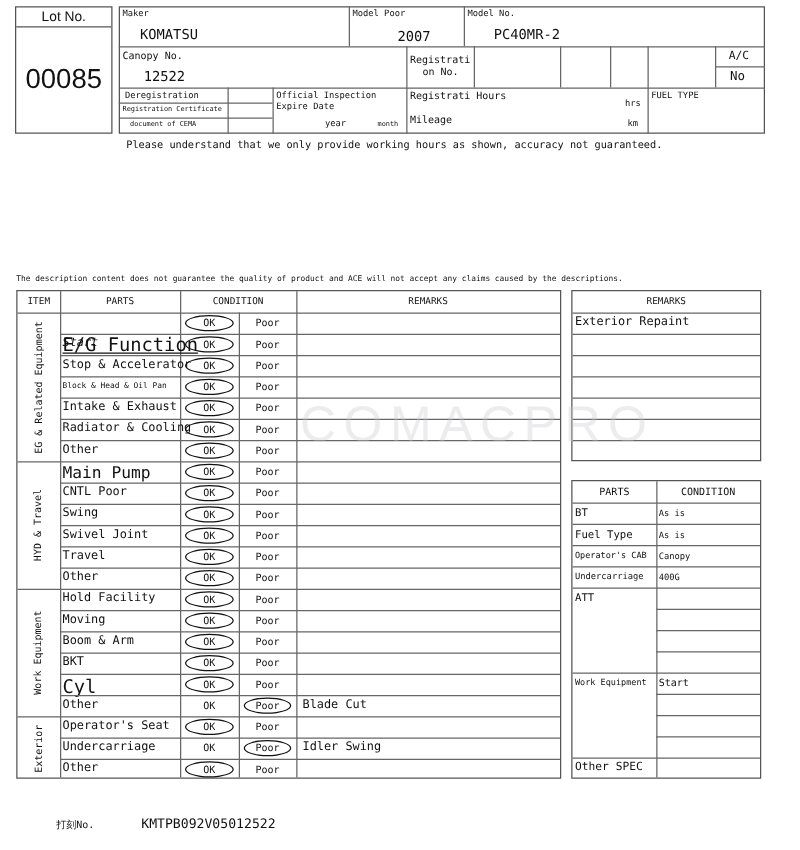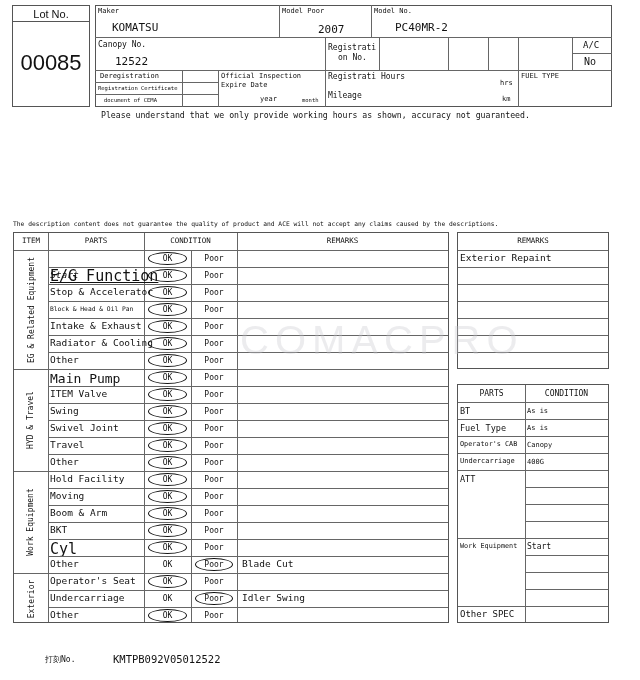--- a/index.html
+++ b/index.html
@@ -129,21 +129,21 @@
     <div class="oval" style="left:134px;top:121px;width:39px;height:13px;"></div>
     <div class="abs t" style="left:228px;top:122px;font-size:9.5px;"></div>
     <div class="hline" style="left:0;top:136px;width:434px;"></div>
     <div class="vert" style="left:-34px;top:182px;width:102px;height:10px;line-height:10px;">HYD &amp; Travel</div>
     <div class="abs t" style="left:36px;top:139px;font-size:13px;">Main Pump</div>
     <div class="abs t" style="left:130px;top:141px;width:47px;text-align:center;font-size:8px;">OK</div>
     <div class="abs t" style="left:177px;top:141px;width:46px;text-align:center;font-size:8px;">Poor</div>
     <div class="oval" style="left:134px;top:138px;width:39px;height:13px;"></div>
     <div class="abs t" style="left:228px;top:139px;font-size:9.5px;"></div>
     <div class="hline" style="left:34px;top:153px;width:400px;"></div>
-    <div class="abs t" style="left:36px;top:156px;font-size:9.5px;">ITEM Valve</div>
+    <div class="abs t" style="left:36px;top:156px;font-size:9.5px;">CNTL Poor</div>
     <div class="abs t" style="left:130px;top:158px;width:47px;text-align:center;font-size:8px;">OK</div>
     <div class="abs t" style="left:177px;top:158px;width:46px;text-align:center;font-size:8px;">Poor</div>
     <div class="oval" style="left:134px;top:155px;width:39px;height:13px;"></div>
     <div class="abs t" style="left:228px;top:156px;font-size:9.5px;"></div>
     <div class="hline" style="left:34px;top:170px;width:400px;"></div>
     <div class="abs t" style="left:36px;top:173px;font-size:9.5px;">Swing</div>
     <div class="abs t" style="left:130px;top:175px;width:47px;text-align:center;font-size:8px;">OK</div>
     <div class="abs t" style="left:177px;top:175px;width:46px;text-align:center;font-size:8px;">Poor</div>
     <div class="oval" style="left:134px;top:172px;width:39px;height:13px;"></div>
     <div class="abs t" style="left:228px;top:173px;font-size:9.5px;"></div>

